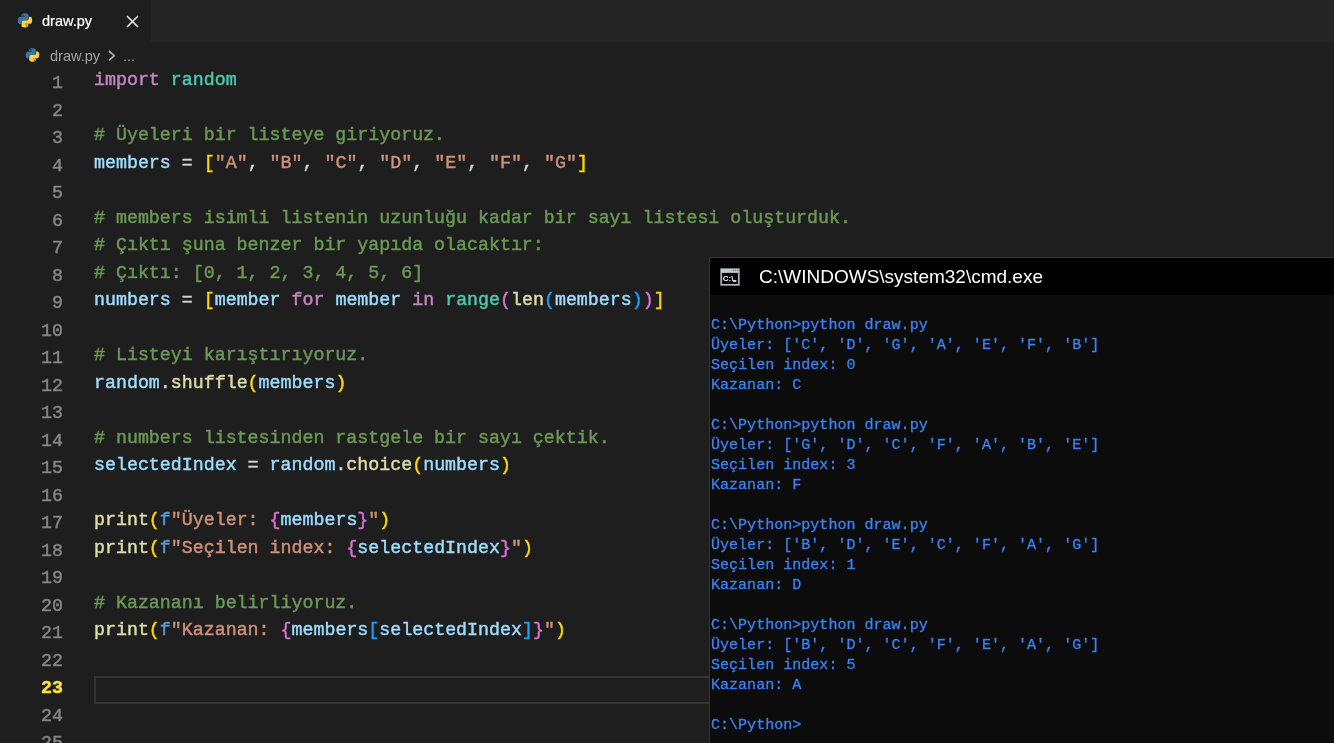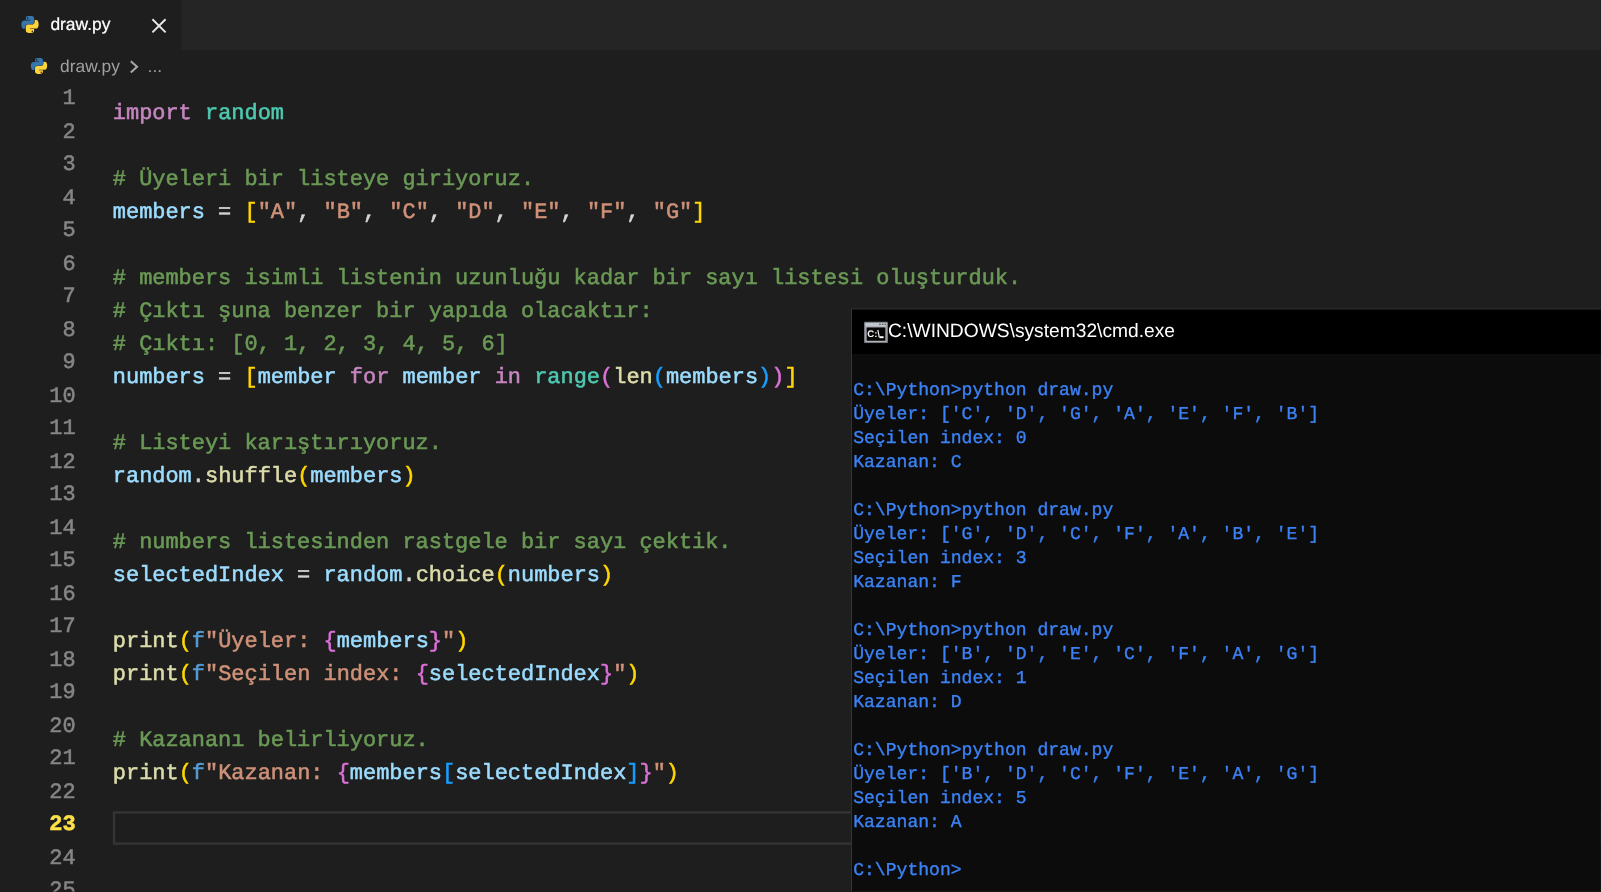--- a/index.html
+++ b/index.html
@@ -11,29 +11,29 @@
   .tabname { color:#ffffff; font-size:14.5px; margin-left:8px; -webkit-text-stroke:0.2px #fff; }
   .tabclose { position:absolute; right:12px; top:15px; width:13px; height:13px; }
   .crumbs { position:absolute; left:0; top:42px; width:1334px; height:28px; background:#1e1e1e; display:flex; align-items:center; }
   .crumbs .pyicon { margin-left:24px; }
   .crumbname { color:#a0a0a0; font-size:14.5px; margin-left:9px; }
   .chev { color:#a0a0a0; margin-left:7px; margin-right:0; }
   .dots { color:#a0a0a0; font-size:14.5px; margin-left:7px; }
   pre { font-family:"Liberation Mono", monospace; }
   .nums { position:absolute; left:0; top:70.25px; width:63px; text-align:right; font-size:18.3px; line-height:27.5px; color:#858585; -webkit-text-stroke:0.45px currentColor; }
   .nums b { color:#fde047; font-weight:bold; }
-  .code { position:absolute; left:94px; top:82px; font-size:18.3px; line-height:27.5px; color:#d4d4d4; -webkit-text-stroke:0.45px currentColor; }
+  .code { position:absolute; left:94px; top:67px; font-size:18.3px; line-height:27.5px; color:#d4d4d4; -webkit-text-stroke:0.45px currentColor; }
   .curline { position:absolute; left:94px; top:675.5px; width:1240px; height:28px; border:2px solid #343434; }
   .kw{color:#C586C0}.md{color:#4EC9B0}.cm{color:#6A9955}.vr{color:#9CDCFE}
   .st{color:#CE9178}.fn{color:#DCDCAA}.fp{color:#569CD6}
   .b1{color:#FFD700}.b2{color:#DA70D6}.b3{color:#179FFF}
   .cmd { position:absolute; left:709px; top:257px; width:625px; height:486px; background:#0c0c0c; border-left:1px solid #343434; border-top:1px solid #373737; }
   .cmdtitle { height:37px; background:#000000; display:flex; align-items:center; }
   .cmdicon { margin-left:10px; }
-  .cmdtext { color:#ffffff; font-size:16px; margin-left:0; }
+  .cmdtext { color:#ffffff; font-size:19px; margin-left:19px; }
   .console { color:#3b82f6; font-size:15.05px; line-height:20px; padding-top:20px; padding-left:1px; -webkit-text-stroke:0.3px currentColor; }
 </style>
 </head>
 <body>
 <div class="tabstrip">
   <div class="tab">
     <svg class="pyicon" width="18" height="18" viewBox="0 0 128 128">
       <path fill="#3776AB" d="M63.391 1.988c-4.222.02-8.252.379-11.8 1.007-10.45 1.846-12.346 5.71-12.346 12.837v9.411h24.693v3.137H29.977c-7.176 0-13.46 4.313-15.426 12.521-2.268 9.405-2.368 15.275 0 25.096 1.755 7.311 5.947 12.519 13.124 12.519h8.491V67.234c0-8.151 7.051-15.34 15.426-15.34h24.665c6.866 0 12.346-5.654 12.346-12.548V15.833c0-6.693-5.646-11.72-12.346-12.837-4.244-.706-8.645-1.027-12.866-1.008zM50.037 9.557c2.55 0 4.634 2.117 4.634 4.721 0 2.593-2.083 4.69-4.634 4.69-2.56 0-4.633-2.097-4.633-4.69-.001-2.604 2.073-4.721 4.633-4.721z"></path>
       <path fill="#FFD43B" d="M91.682 28.38v9.108c0 8.5-7.208 15.655-15.426 15.655H51.591c-6.756 0-12.346 5.783-12.346 12.549v23.515c0 6.691 5.818 10.628 12.346 12.547 7.816 2.297 15.312 2.713 24.665 0 6.216-1.801 12.346-5.423 12.346-12.547v-9.412H63.938v-3.138h37.012c7.176 0 9.852-5.005 12.348-12.519 2.578-7.735 2.467-15.174 0-25.096-1.774-7.145-5.161-12.521-12.348-12.521h-9.268zM77.809 87.927c2.561 0 4.634 2.097 4.634 4.692 0 2.602-2.074 4.719-4.634 4.719-2.55 0-4.633-2.117-4.633-4.719 0-2.595 2.083-4.692 4.633-4.692z"></path>
     </svg>

